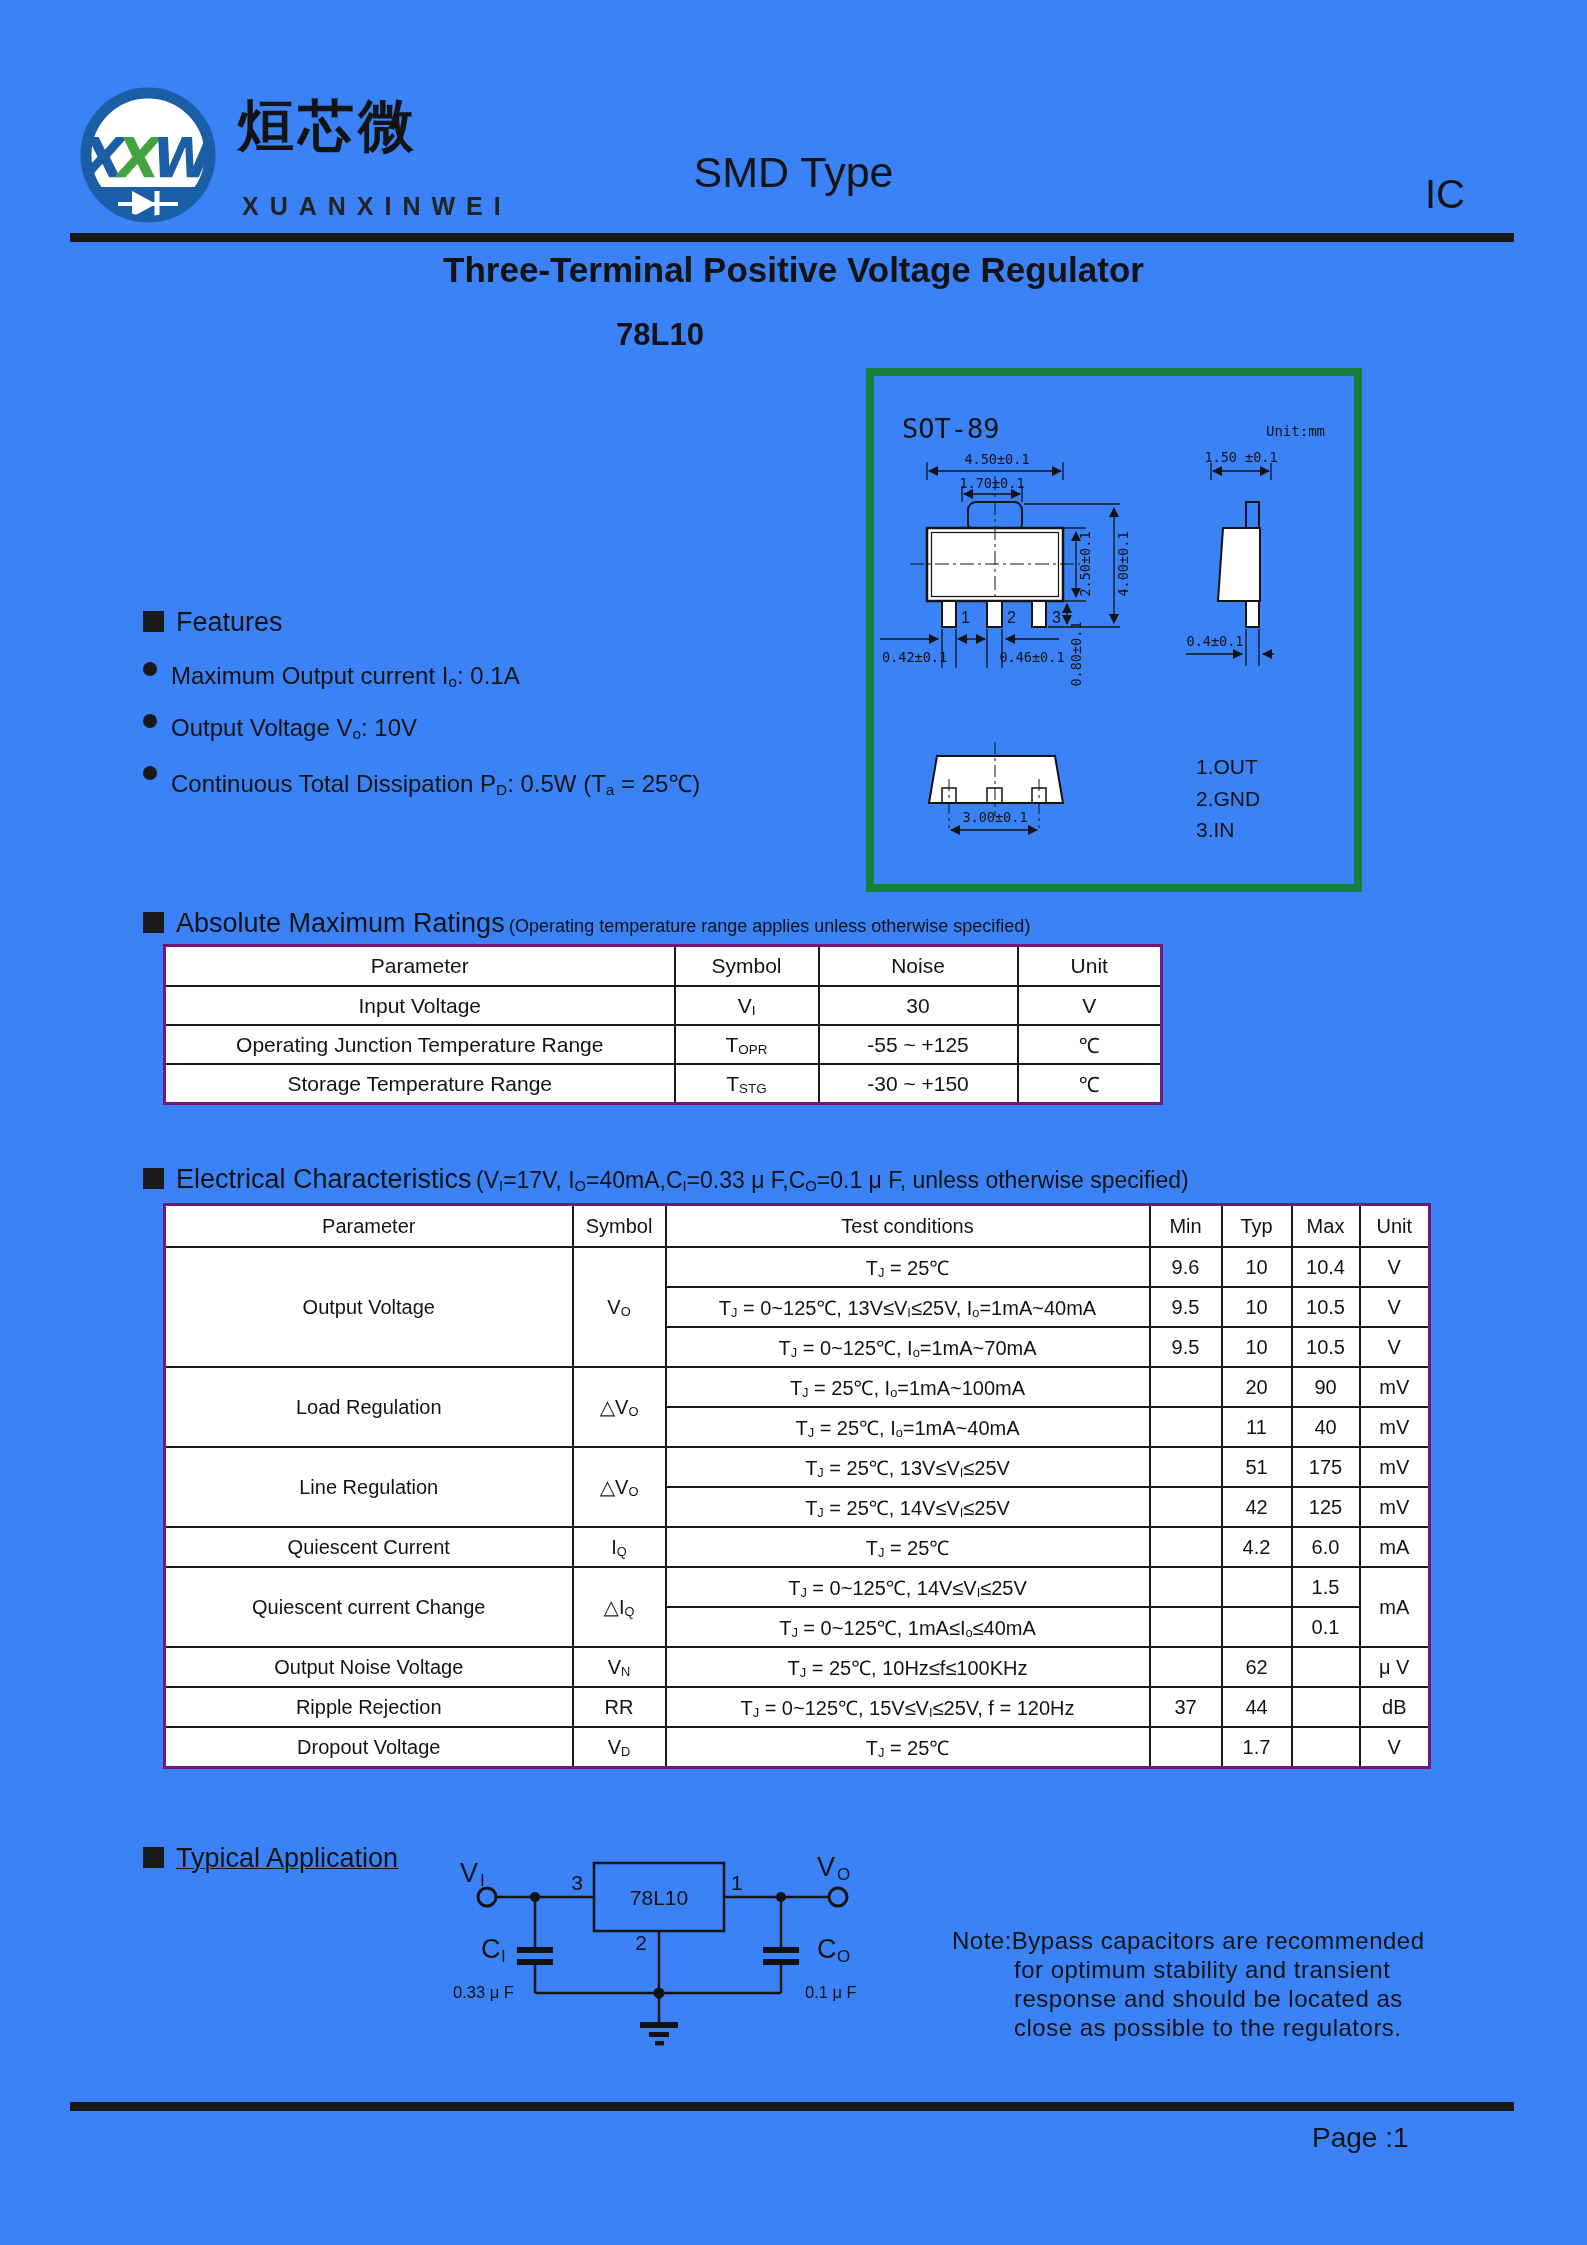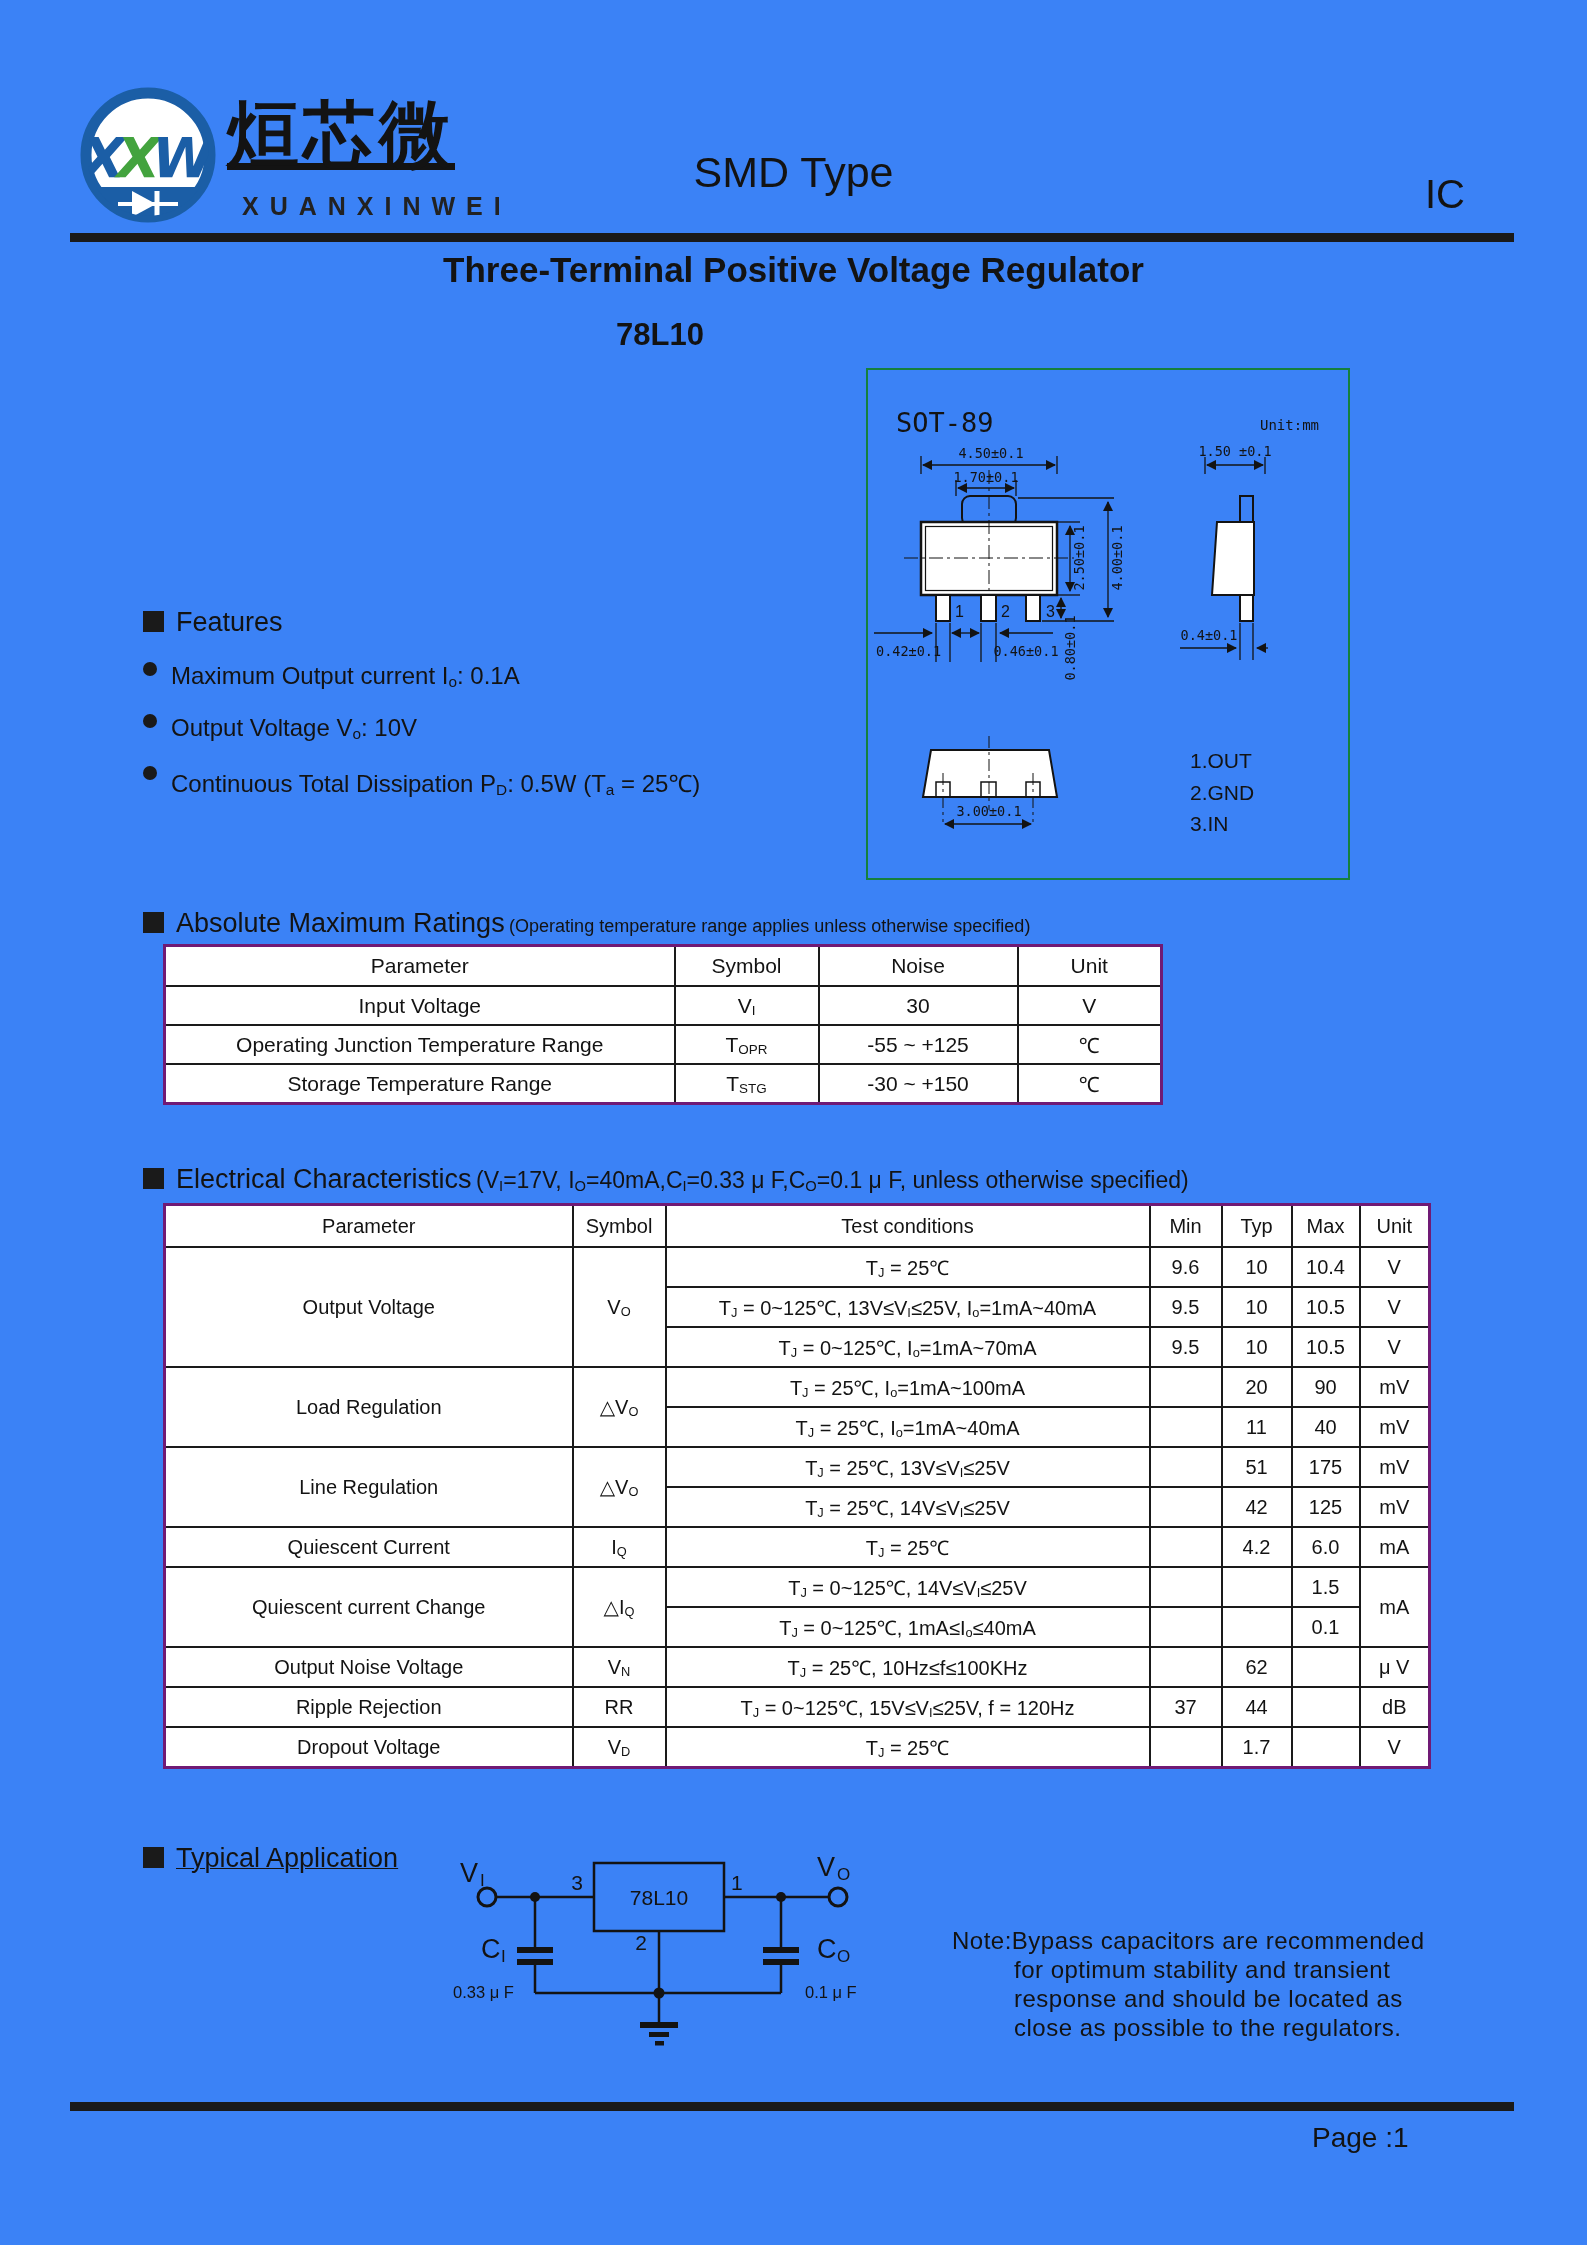--- a/index.html
+++ b/index.html
@@ -6,39 +6,39 @@
   .page {
     position:relative; width:1587px; height:2245px; margin:0 auto;
     background:#3b82f6; color:#131313;
     font-family:"Liberation Sans", sans-serif;
     overflow:hidden;
   }
   sub { font-size:64%; vertical-align:baseline; position:relative; top:0.18em; }
 
   
   .logo-svg { position:absolute; left:62px; top:84px; }
-  .brand-cn { position:absolute; left:227px; top:98px; font-size:72px; font-weight:900;
-              letter-spacing:4px; font-family:"DejaVu Sans", sans-serif; line-height:1;text-decoration:underline; }
+  .brand-cn { position:absolute; left:238px; top:98px; font-size:56px; font-weight:900;
+              letter-spacing:4px; font-family:"DejaVu Sans", sans-serif; line-height:1; }
   .brand-en { position:absolute; left:242px; top:192px; font-size:25px; letter-spacing:11px;
               color:#222; font-weight:bold; }
   .smd-type { position:absolute; left:0; top:148px; width:1587px; text-align:center; font-size:43px; }
   .ic-label { position:absolute; right:122px; top:172px; font-size:40px; }
   .rule { position:absolute; left:70px; width:1444px; height:9px; background:#1a1a1a; }
   .rule-top { top:233px; }
   .rule-bottom { top:2102px; }
 
   
   .doc-title { position:absolute; left:0; top:250px; width:1587px; text-align:center;
                font-size:35px; font-weight:bold; }
   .part-number { position:absolute; left:0; top:317px; width:1320px; text-align:center;
                  font-size:31px; font-weight:bold; }
 
   
   .pkg-box { position:absolute; left:866px; top:368px; width:480px; height:508px;
-             border:2px solid #15803d; }
+             border:8px solid #15803d; }
   svg text { fill:#131313; }
   .mono { font-family:"DejaVu Sans Mono", monospace; }
   .sans { font-family:"Liberation Sans", sans-serif; }
 
   
   .sec-head { position:absolute; white-space:nowrap; }
   .sq { display:inline-block; width:21px; height:21px; background:#1a1a1a;
         margin-right:12px; position:relative; top:1px; }
   .sec-title { font-size:27px; }
   .sec-note { font-size:18px; }

